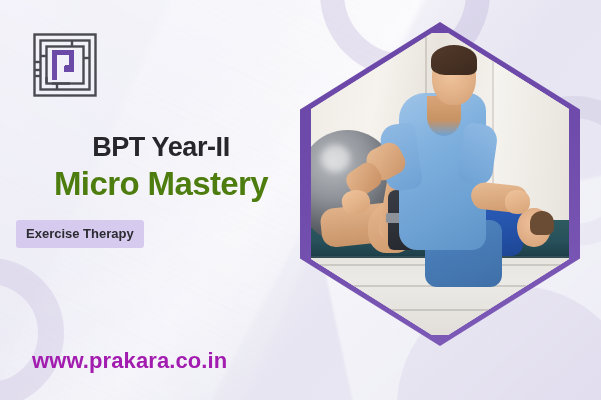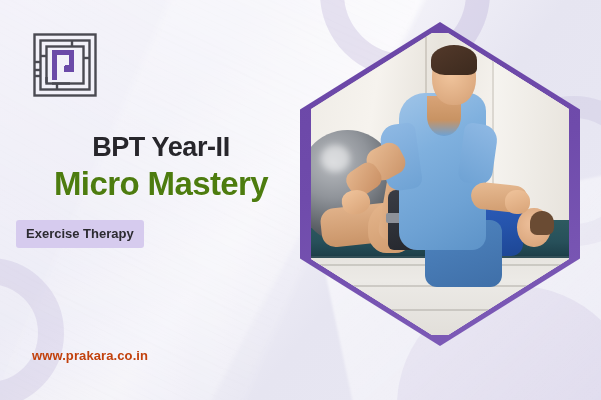--- a/index.html
+++ b/index.html
@@ -143,24 +143,24 @@
     padding: 7px 10px 8px 10px;
     border-radius: 3px;
     white-space: nowrap;
   }
   .tag-wide { flex: 0 0 auto; }
 
   .url {
     position: absolute;
     left: 32px;
     top: 348px;
-    font-size: 13px;
+    font-size: 22px;
     font-weight: 700;
     letter-spacing: .1px;
-    color: #c2410c;
+    color: #a21caf;
   }
 
   
   .hex-wrap {
     position: absolute;
     left: 300px;
     top: 22px;
     width: 280px;
     height: 324px;
   }

